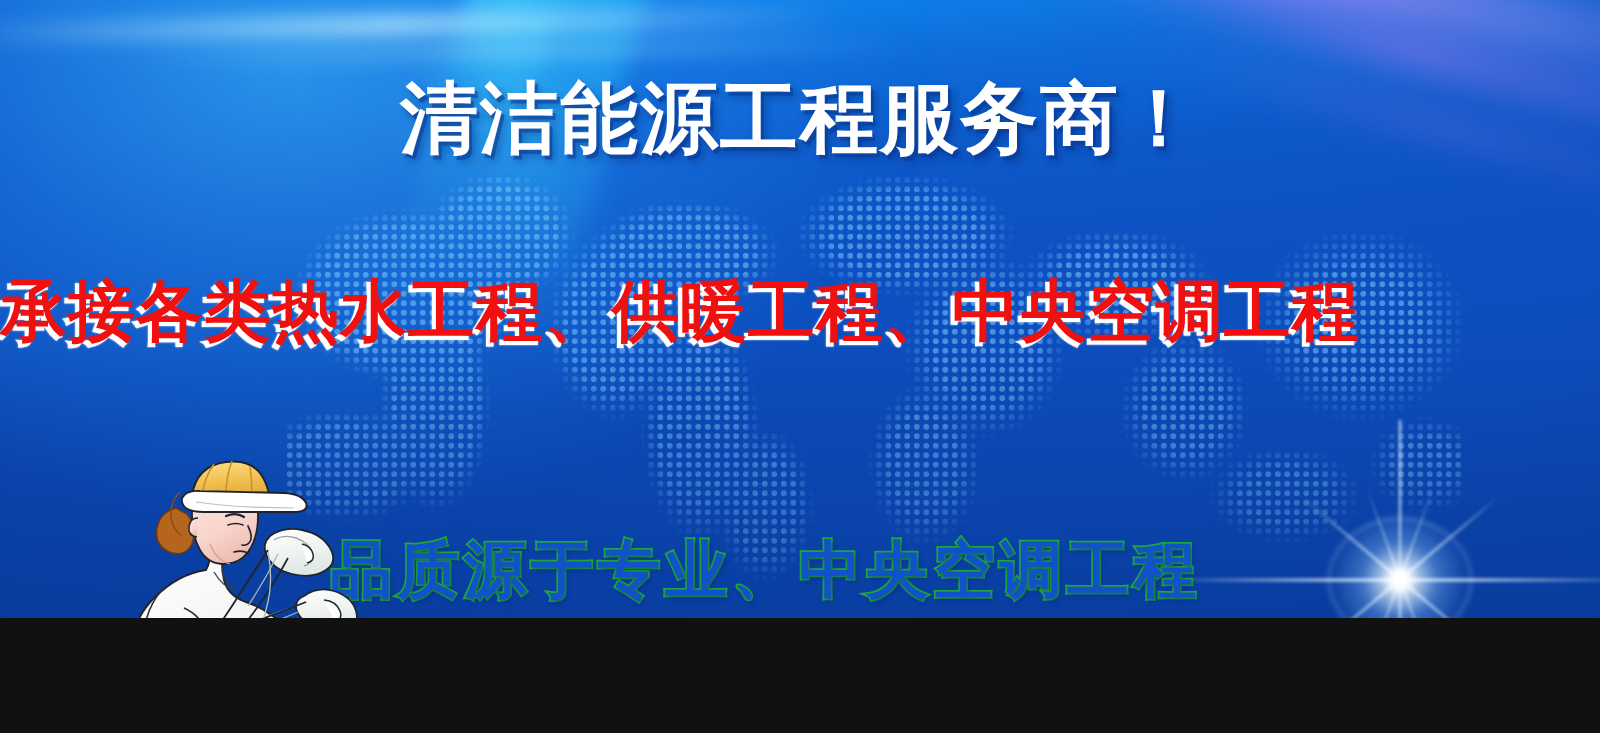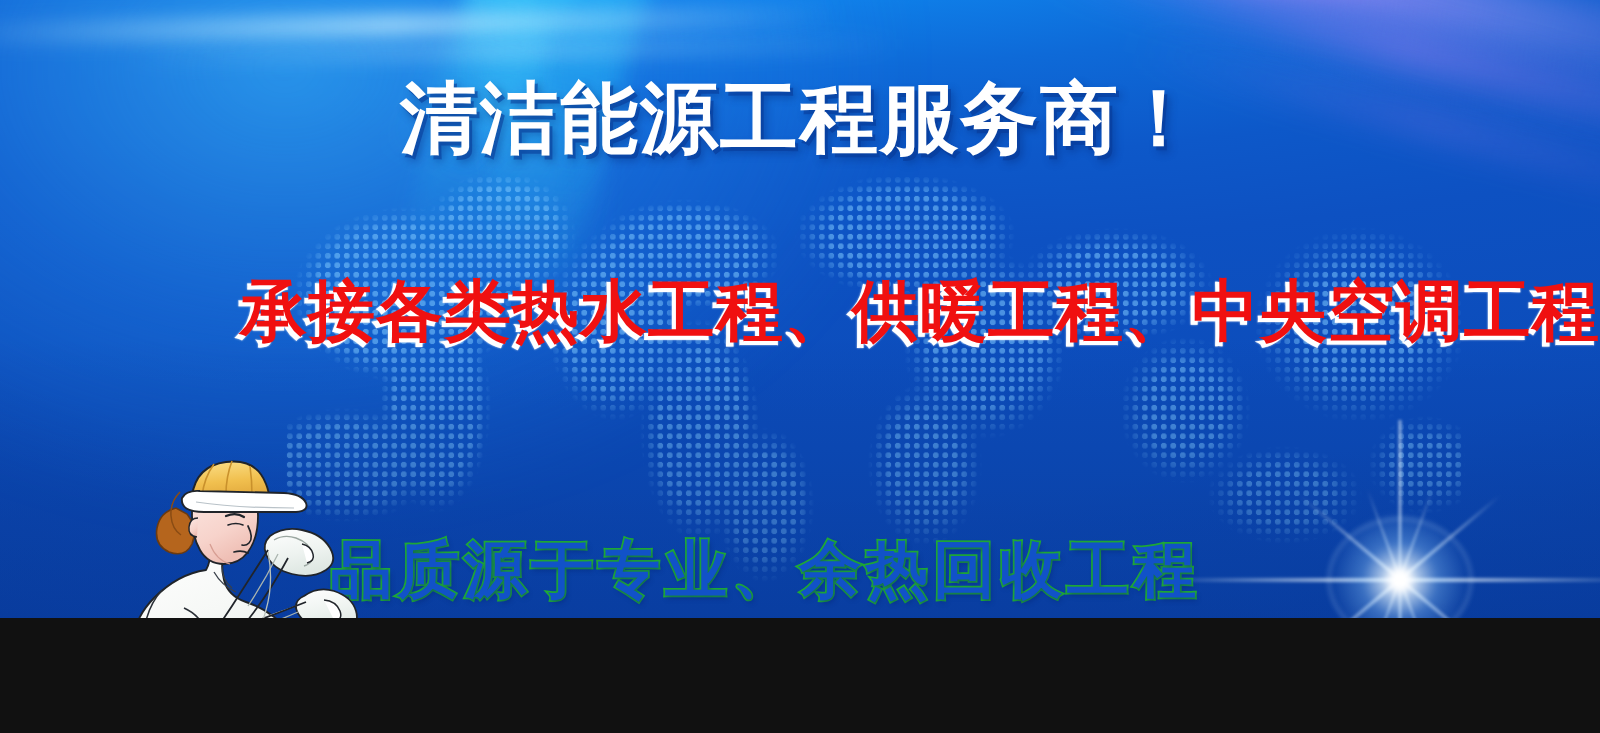--- a/index.html
+++ b/index.html
@@ -125,21 +125,21 @@
   .headline{
     position:absolute; left:0; right:0; top:78px;
     text-align:center;
     color:#ffffff;
     font-size:78px; line-height:1.05; font-weight:bold;
     letter-spacing:2px;
     text-shadow:3px 4px 0 rgba(8,56,150,.55), 5px 6px 9px rgba(5,40,120,.45);
     font-family:"DejaVu Sans","Liberation Sans",sans-serif;
   }
 
-  .red-block{ position:absolute; left:0; right:0; top:264px; text-align:right; }
+  .red-block{ position:absolute; left:0; right:0; top:264px; text-align:left; }
   .red-line{
     color:#f01010;
     font-size:67px; line-height:1.42; font-weight:bold; letter-spacing:1px;
     text-shadow:-4px 4px 0 #ffffff, -4px 4px 2px rgba(255,255,255,.9);
     font-family:"DejaVu Sans","Liberation Sans",sans-serif;
   }
 
   .slogan{
     position:absolute; left:330px; top:528px; width:930px;
     text-align:left;
@@ -187,21 +187,21 @@
     <div class="flare-ray fr-d4"></div>
     <div class="flare-core"></div>
   </div>
 
   <div class="headline">清洁能源工程服务商！</div>
 
   <div class="red-block">
     <div class="red-line">承接各类热水工程、供暖工程、中央空调工程</div>
   </div>
 
-  <div class="slogan">品质源于专业、余热回收工程</div>
+  <div class="slogan">品质源于专业、中央空调工程</div>
 
   <div class="engineer">
     <svg viewBox="0 0 270 245" width="270" height="245" xmlns="http://www.w3.org/2000/svg" aria-hidden="true">
       <defs>
         <linearGradient id="gPaper" x1="0" y1="0" x2="0.3" y2="1">
           <stop offset="0%" stop-color="#ffffff"></stop>
           <stop offset="60%" stop-color="#eef3f0"></stop>
           <stop offset="100%" stop-color="#dfe8e3"></stop>
         </linearGradient>
         <linearGradient id="gHat" x1="0" y1="0" x2="0.2" y2="1">

